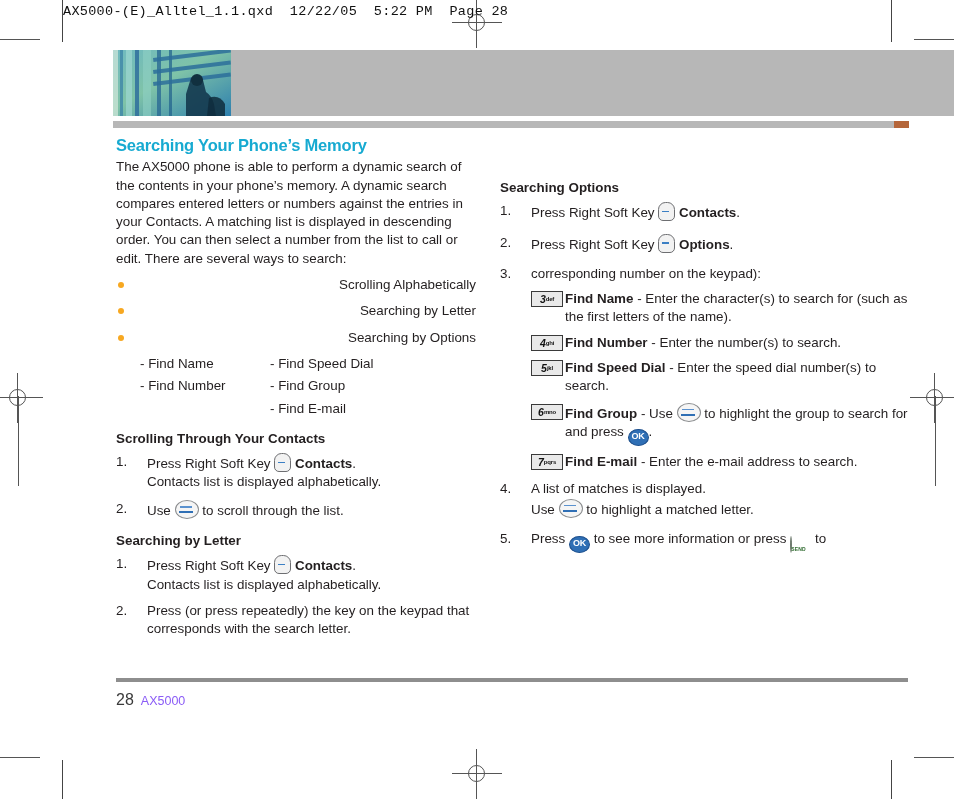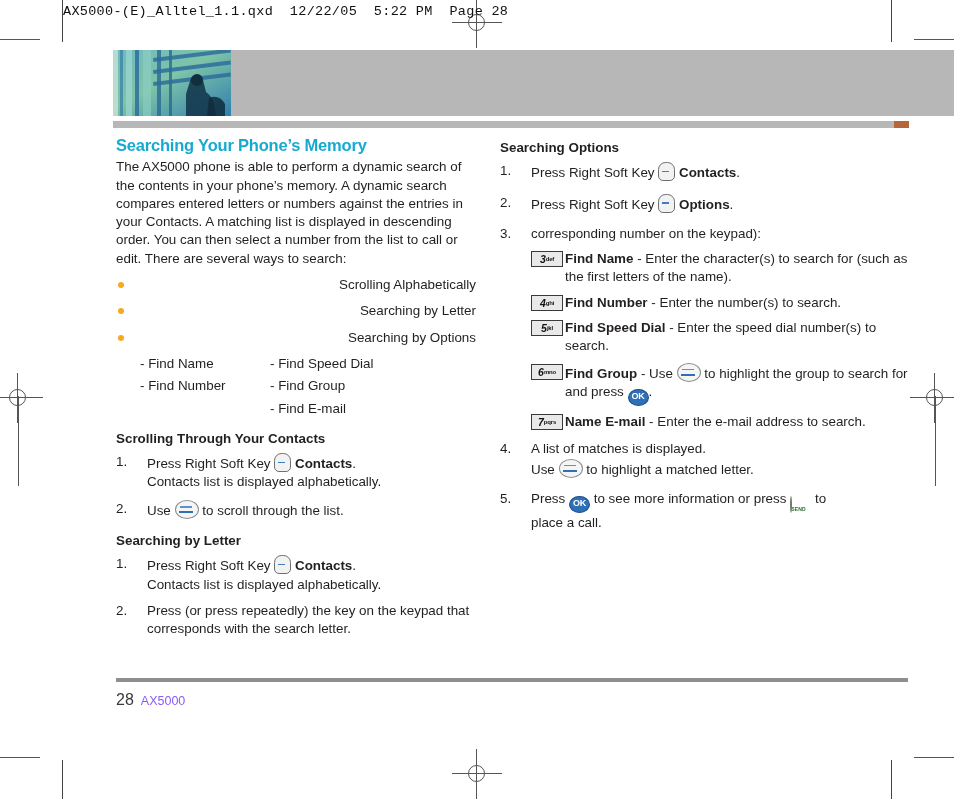--- a/index.html
+++ b/index.html
@@ -81,21 +81,21 @@
   }
 
   
   .col {
     position: absolute;
     top: 136px;
     font-size: 13.4px;
     line-height: 18.3px;
   }
   .col-left  { left: 116px; width: 360px; }
-  .col-right { left: 500px; width: 412px; }
+  .col-right { left: 500px; width: 412px; margin-top: 40px; }
 
   h1.section {
     margin: 0 0 4px 0;
     font-size: 16.5px;
     font-weight: bold;
     color: #17aad1;
     letter-spacing: -0.2px;
   }
   h2.sub {
     margin: 12px 0 5px 0;
@@ -459,21 +459,21 @@
     <div class="keyitem">
       <span class="kicon ico-key"><span>6</span><span class="sub">mno</span></span>
       <b class="bold">Find Group</b><span> - Use</span>
       <span class="ico ico-nav"></span>
       <span>to highlight the group to search for and press</span>
       <span class="ico ico-ok">OK</span><span>.</span>
     </div>
 
     <div class="keyitem">
       <span class="kicon ico-key"><span>7</span><span class="sub">pqrs</span></span>
-      <b class="bold">Name E-mail</b><span> - Enter the e-mail address to search.</span>
+      <b class="bold">Find E-mail</b><span> - Enter the e-mail address to search.</span>
     </div>
   </div>
 
   <ol class="steps" style="margin-top:9px;">
     <li style="margin-bottom:11px;">
       <span class="num">4.</span>
       <span class="step-line">A list of matches is displayed.</span>
       <span class="step-line">
         <span>Use</span>
         <span class="ico ico-nav"></span>
@@ -483,21 +483,20 @@
 
     <li>
       <span class="num">5.</span>
       <span class="step-line">
         <span>Press</span>
         <span class="ico ico-ok">OK</span>
         <span>to see more information or press</span>
         <span class="send-wrap"><span class="ico-send"><span class="lbl">SEND</span></span></span>
         <span>to</span>
       </span>
-      <span class="step-line cont">place a call.</span>
     </li>
   </ol>
 </div>
 
 <div class="footer-rule"></div>
 <div class="folio">
   <span class="pg">28</span><span class="mdl">AX5000</span>
 </div>
 
 </body></html>

